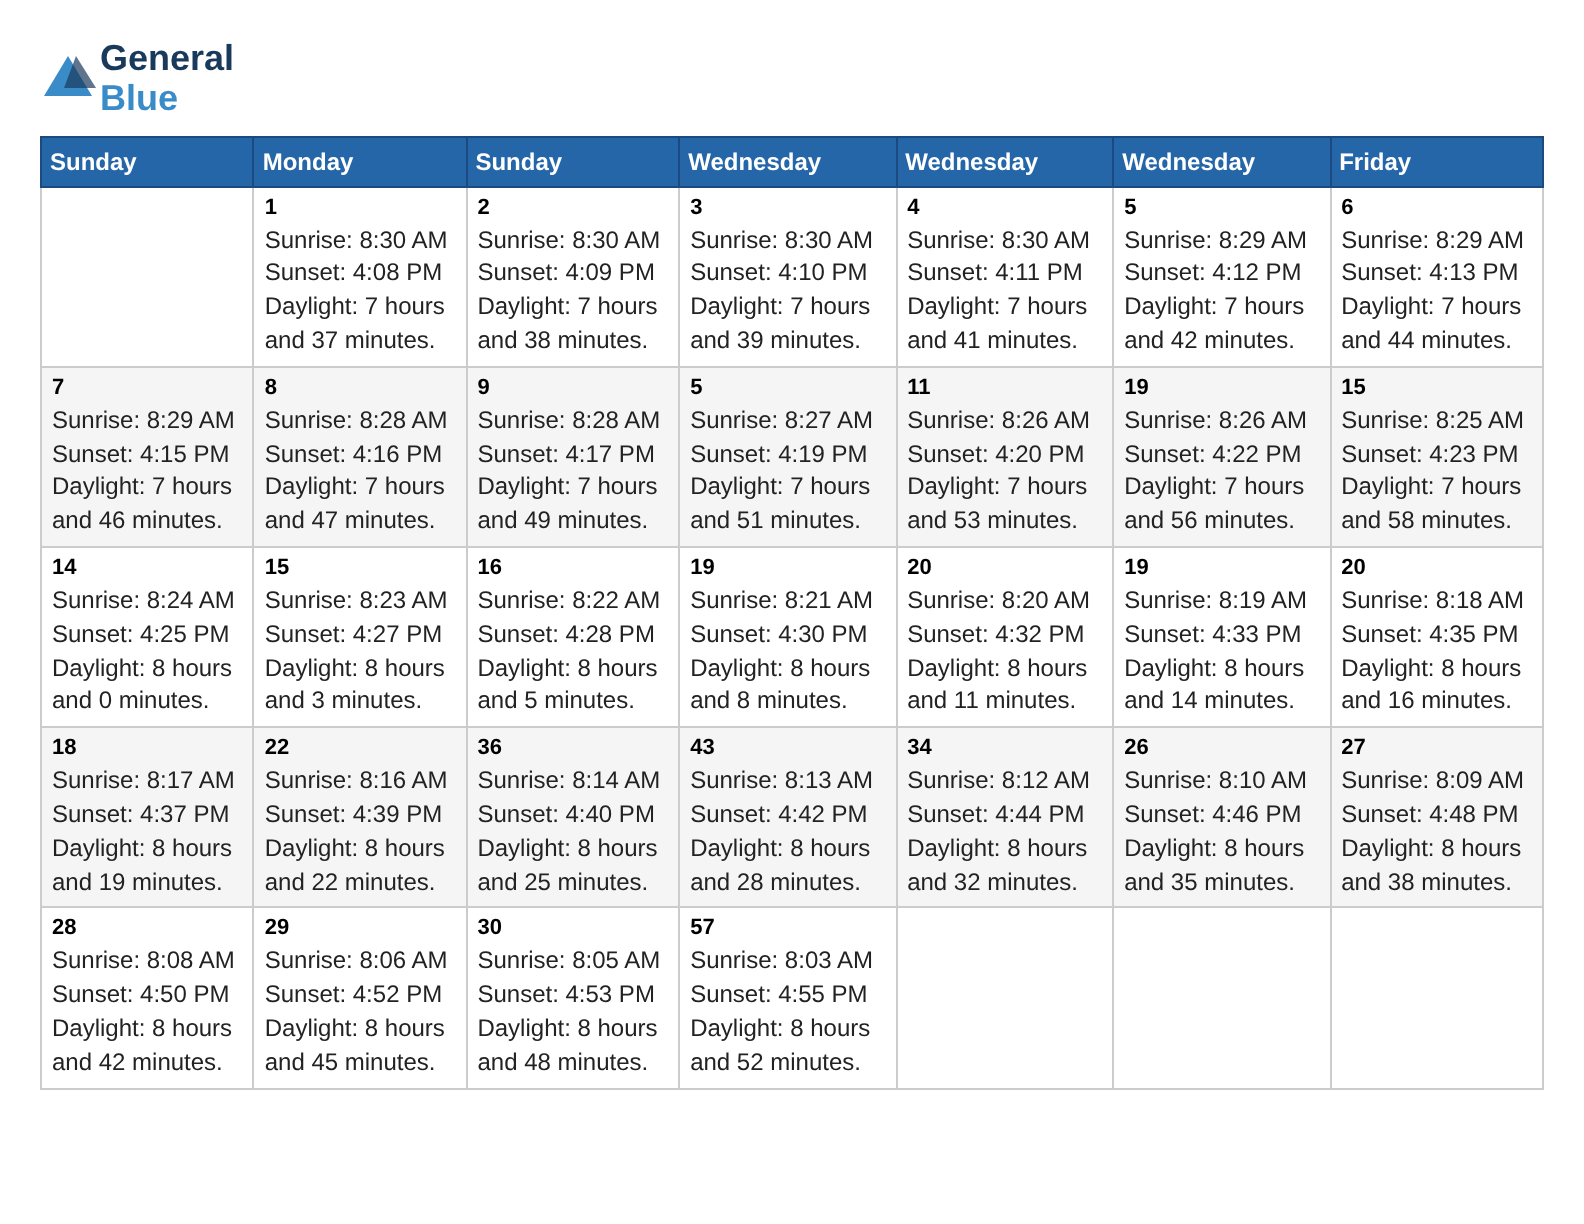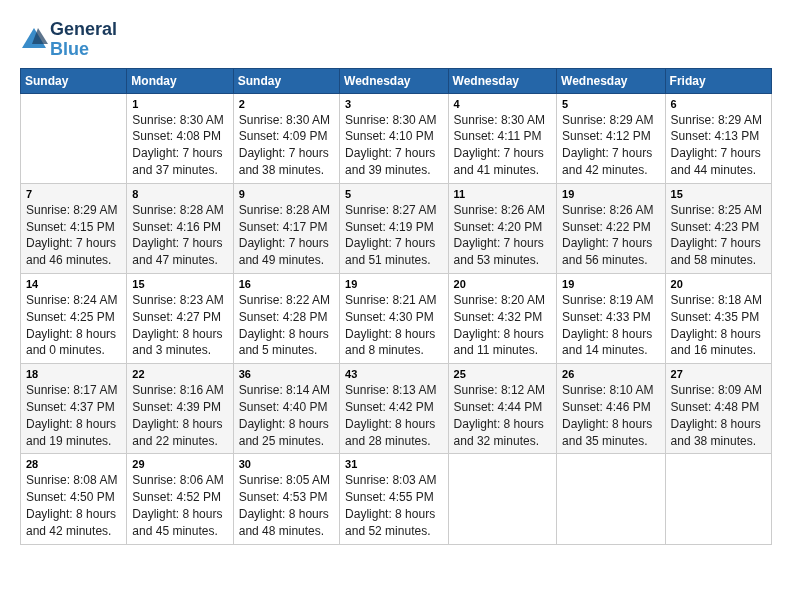--- a/index.html
+++ b/index.html
@@ -227,21 +227,21 @@
           </td>
           <td>
             <div class="day-number">36</div>
             <div class="day-info">Sunrise: 8:14 AM<br>Sunset: 4:40 PM<br>Daylight: 8 hours and 25 minutes.</div>
           </td>
           <td>
             <div class="day-number">43</div>
             <div class="day-info">Sunrise: 8:13 AM<br>Sunset: 4:42 PM<br>Daylight: 8 hours and 28 minutes.</div>
           </td>
           <td>
-            <div class="day-number">25</div>
+            <div class="day-number">34</div>
             <div class="day-info">Sunrise: 8:12 AM<br>Sunset: 4:44 PM<br>Daylight: 8 hours and 32 minutes.</div>
           </td>
           <td>
             <div class="day-number">26</div>
             <div class="day-info">Sunrise: 8:10 AM<br>Sunset: 4:46 PM<br>Daylight: 8 hours and 35 minutes.</div>
           </td>
           <td>
             <div class="day-number">27</div>
             <div class="day-info">Sunrise: 8:09 AM<br>Sunset: 4:48 PM<br>Daylight: 8 hours and 38 minutes.</div>
           </td>
@@ -253,21 +253,21 @@
           </td>
           <td>
             <div class="day-number">29</div>
             <div class="day-info">Sunrise: 8:06 AM<br>Sunset: 4:52 PM<br>Daylight: 8 hours and 45 minutes.</div>
           </td>
           <td>
             <div class="day-number">30</div>
             <div class="day-info">Sunrise: 8:05 AM<br>Sunset: 4:53 PM<br>Daylight: 8 hours and 48 minutes.</div>
           </td>
           <td>
-            <div class="day-number">31</div>
+            <div class="day-number">57</div>
             <div class="day-info">Sunrise: 8:03 AM<br>Sunset: 4:55 PM<br>Daylight: 8 hours and 52 minutes.</div>
           </td>
           <td class="empty-cell"></td>
           <td class="empty-cell"></td>
           <td class="empty-cell"></td>
         </tr>
       </tbody>
   </table>
 </div>
 

